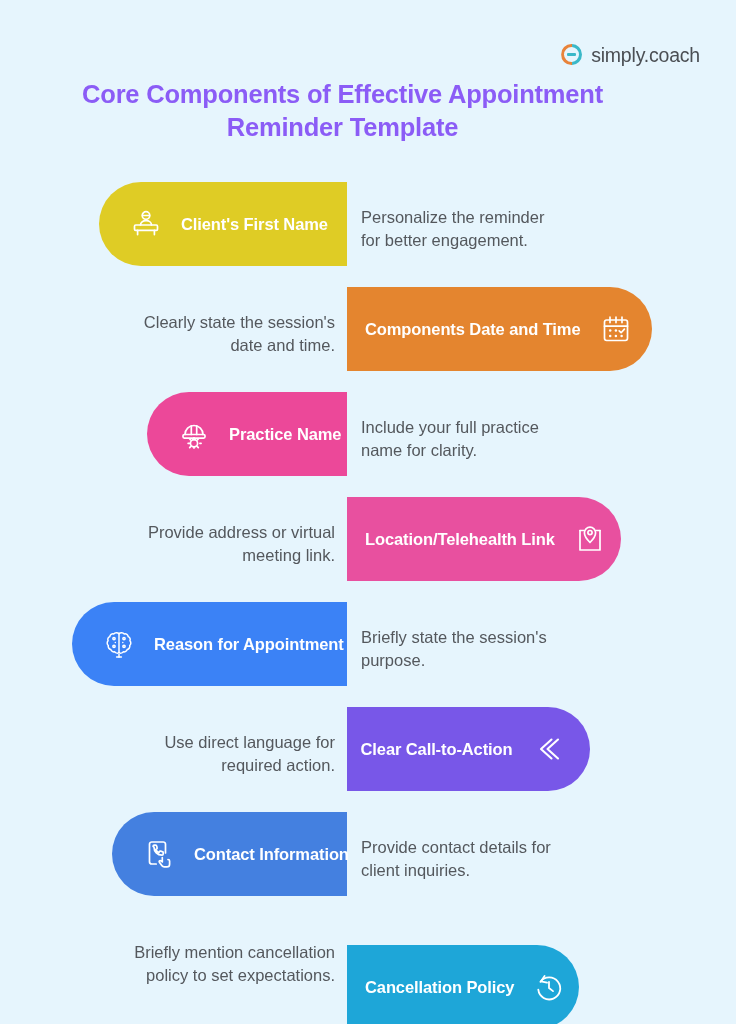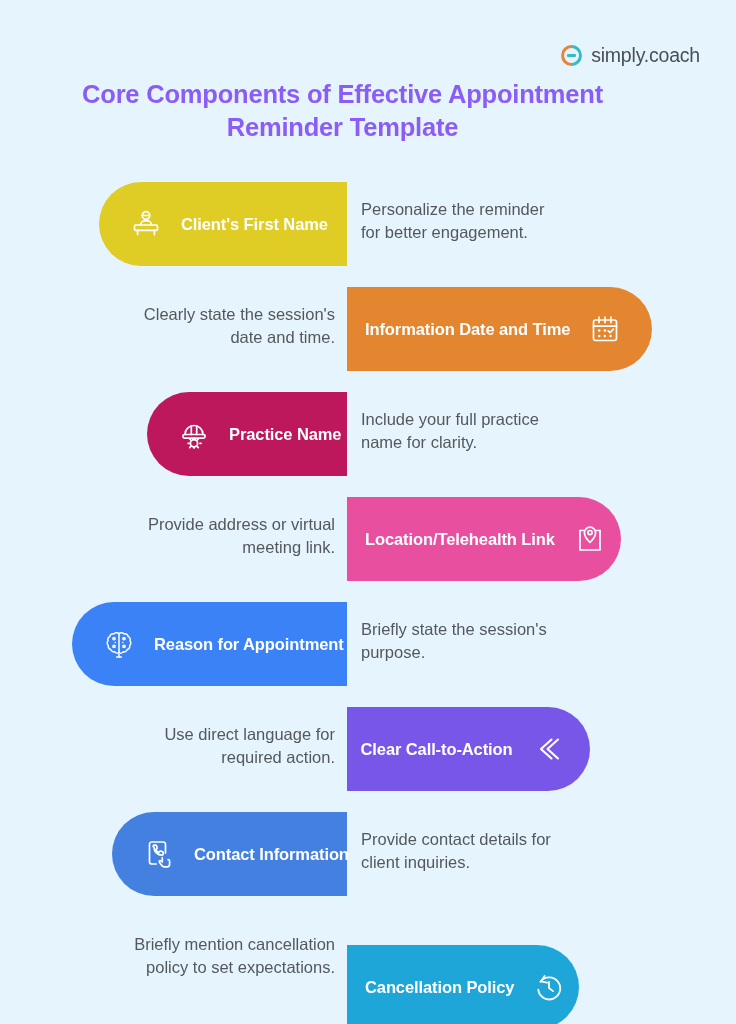--- a/index.html
+++ b/index.html
@@ -15,21 +15,20 @@
     position: relative;
     overflow: hidden;
   }
 
   
   .brand {
     position: absolute;
     top: 44px;
     right: 36px;
     display: flex;
-    align-items: center;
     gap: 9px;
   }
   .brand-mark {
     width: 21px;
     height: 21px;
     position: relative;
     flex: 0 0 auto;
   }
   .brand-mark .arc-left {
     position: absolute;
@@ -127,21 +126,21 @@
     flex: 0 0 auto;
     display: flex;
     align-items: center;
     justify-content: center;
   }
   .bar-icon svg { display: block; }
 
   
   .desc {
     position: absolute;
-    top: 16px;
+    top: 24px;
     font-size: 16.5px;
     line-height: 1.42;
     color: #54585d;
   }
   .row.left .desc {
     left: 361px;
     width: 205px;
     text-align: left;
   }
   .row.right .desc {
@@ -175,39 +174,39 @@
       <rect x="4.5" y="17" width="23" height="5.4" rx="1.2"></rect>
       <path d="M7.6 22.4v4.2M24.4 22.4v4.2"></path>
     </svg>
         </span>
         <span class="bar-label">Client's First Name</span>
       </div>
       <div class="desc">Personalize the reminder for better engagement.</div>
     </div>
     <div class="row right">
       <div class="bar" style="background: rgb(228, 133, 47); width: 305px; justify-content: space-between;">
-        <span class="bar-label">Information Date and Time</span>
+        <span class="bar-label">Components Date and Time</span>
         <span class="bar-icon">
     <svg viewBox="0 0 32 32" width="32" height="32" fill="none" stroke="#fff" stroke-width="1.7" stroke-linecap="round" stroke-linejoin="round">
       <rect x="4.5" y="7" width="23" height="20.5" rx="2.2"></rect>
       <path d="M4.5 13.2h23"></path>
       <path d="M10 4.2v5.4M16 4.2v5.4M22 4.2v5.4"></path>
       <circle cx="10.2" cy="17.6" r="1.25" fill="#fff" stroke="none"></circle>
       <circle cx="15.9" cy="17.6" r="1.25" fill="#fff" stroke="none"></circle>
       <circle cx="10.2" cy="23" r="1.25" fill="#fff" stroke="none"></circle>
       <circle cx="15.9" cy="23" r="1.25" fill="#fff" stroke="none"></circle>
       <circle cx="21.6" cy="23" r="1.25" fill="#fff" stroke="none"></circle>
       <path d="M19.2 17.8l1.9 1.9 3.3-3.6"></path>
     </svg>
         </span>
       </div>
       <div class="desc">Clearly state the session's date and time.</div>
     </div>
     <div class="row left">
-      <div class="bar" style="background: #be185d; width: 200px;">
+      <div class="bar" style="background: #ec4899; width: 200px;">
         <span class="bar-icon">
     <svg viewBox="0 0 32 32" width="32" height="32" fill="none" stroke="#fff" stroke-width="1.7" stroke-linecap="round" stroke-linejoin="round">
       <path d="M7 16.5a9 9 0 0 1 18 0"></path>
       <path d="M13.3 7.9v8.6M18.7 7.9v8.6"></path>
       <rect x="5" y="16.5" width="22" height="3.6" rx="1.3"></rect>
       <path d="M16 20.1v1.3"></path>
       <circle cx="16" cy="25.3" r="3.6"></circle>
       <path d="M16 19.9v1.6M16 29.1v1M11.3 25.3h-1.2M21.9 25.3h1.2M12.6 21.9l-.9-.9M19.4 28.7l.9.9M19.4 21.9l.9-.9M12.6 28.7l-.9.9"></path>
     </svg>
         </span>

